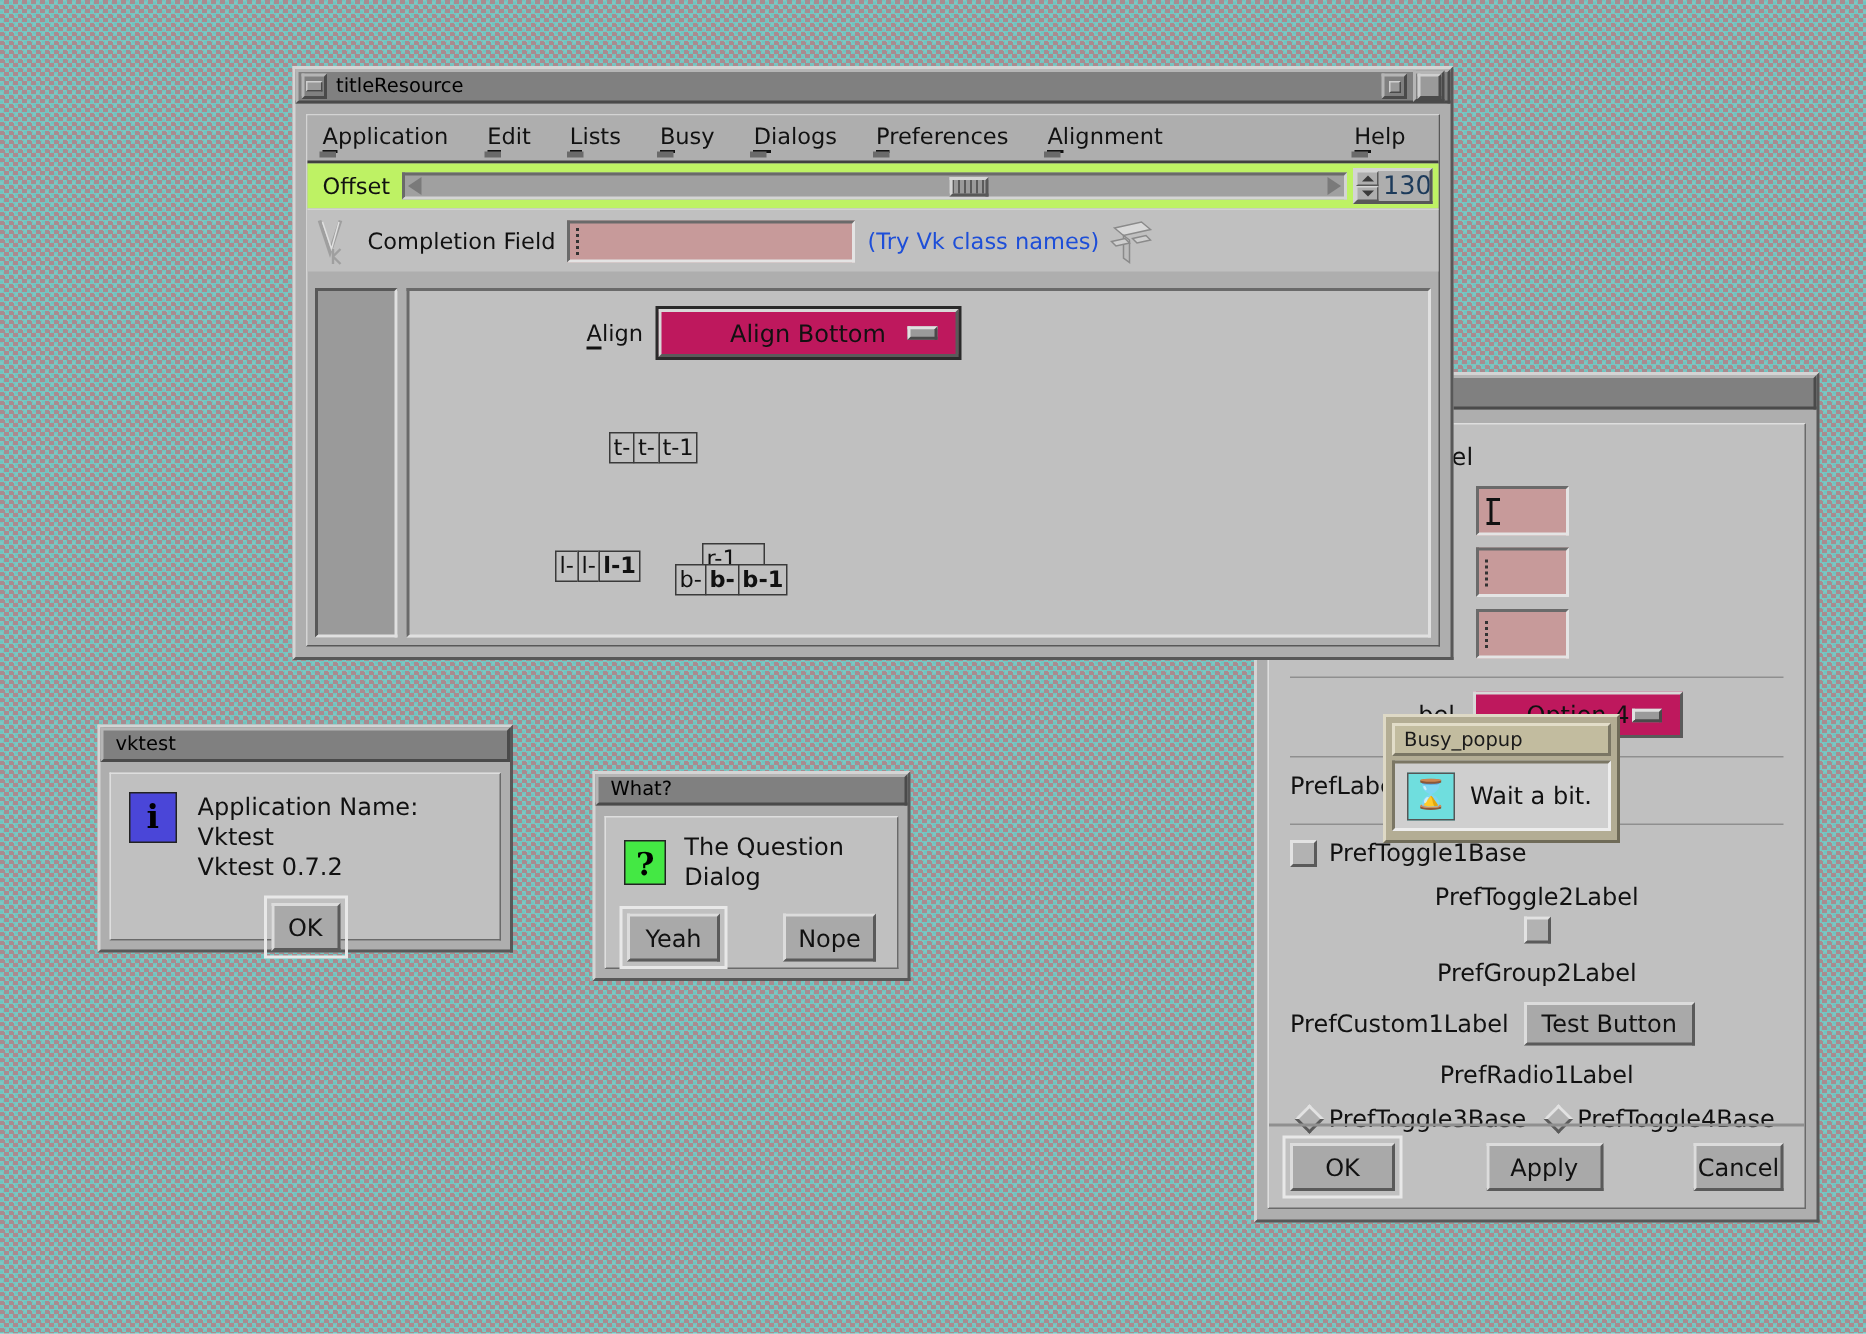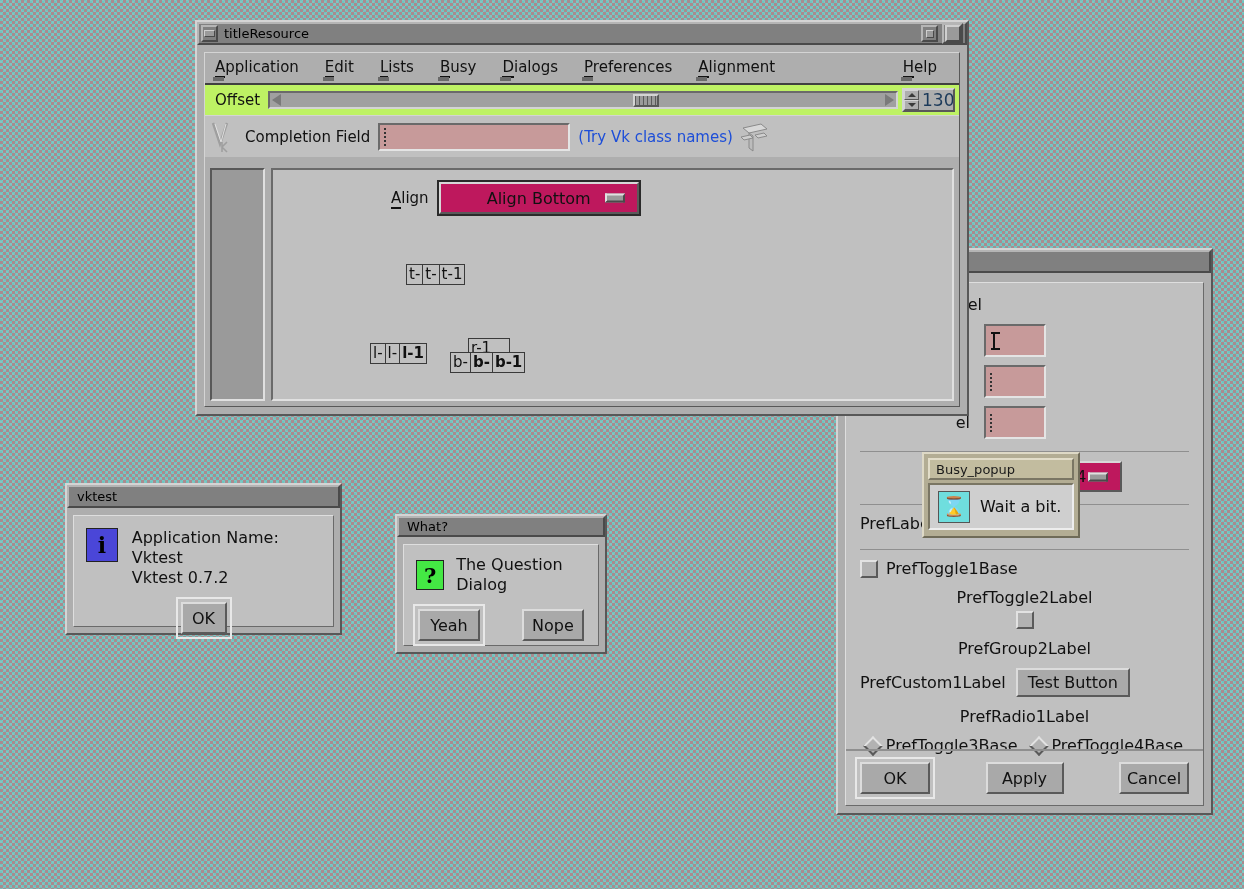--- a/index.html
+++ b/index.html
@@ -71,21 +71,21 @@
   }
   .tb-max { width: 21px; height: 21px; }
   .tb-max::after {
     content: ""; display:block;
     width: 12px; height: 13px; background: #9a9a9a;
     border-top:2px solid #cfcfcf; border-left:2px solid #cfcfcf;
     border-right:2px solid #4a4a4a; border-bottom:2px solid #4a4a4a;
   }
 
   
-  #mainwin { left: 195px; top: 20px; width: 774px; height: 396px; }
+  #mainwin { left: 195px; top: 44px; width: 774px; height: 396px; }
   #main-client {
     position: absolute; left: 7px; top: 30px; right: 7px; bottom: 7px;
     background: #aeaeae;
     border-top: 1px solid #d4d4d4; border-left: 1px solid #d4d4d4;
     border-right: 1px solid #585858; border-bottom: 1px solid #585858;
     box-sizing: border-box;
   }
 
   .menubar {
     height: 32px;
@@ -485,21 +485,21 @@
 
       <div class="pf-actions">
         <div class="btn default" style="width:70px;height:32px;">
           <span>OK</span>
         </div>
         <span class="spacer"></span>
         <div class="btn" style="width:78px;height:32px;">
           <span>Apply</span>
         </div>
         <span class="spacer"></span>
-        <div class="btn" style="width:70px;height:32px;">
+        <div class="btn" style="width:60px;height:32px;">
           <span>Cancel</span>
         </div>
       </div>
 
     </div>
   </div>
 
   <div class="mwm" id="mainwin">
     <div class="titlebar">
       <span class="tb-btn tb-min"></span>

